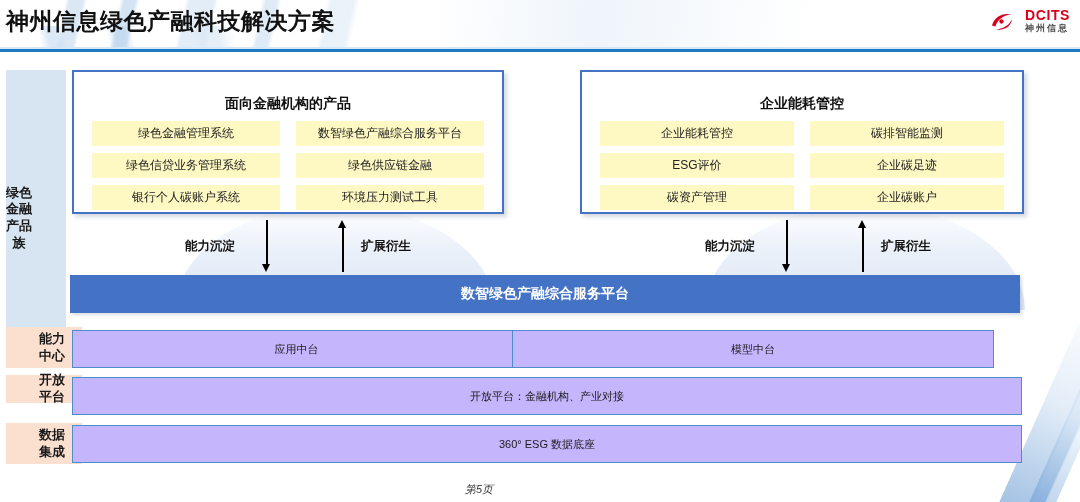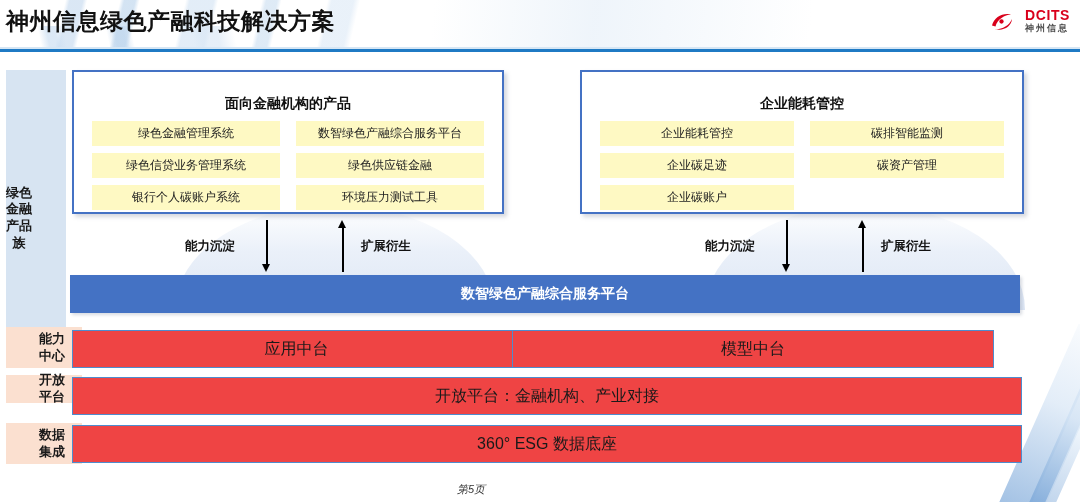--- a/index.html
+++ b/index.html
@@ -76,28 +76,28 @@
   .arr.down .stem{top:0;height:46px;}
   .arr.up .stem{top:6px;height:46px;}
 
   
   .platbar{position:absolute;left:70px;top:275px;width:950px;height:38px;background:#4472c4;
            display:flex;align-items:center;justify-content:center;
            box-shadow:2px 2px 3px rgba(120,130,150,.28);}
   .platbar span{color:#fff;font-size:14px;font-weight:bold;}
 
   
-  .lbox{position:absolute;border:1.5px solid #4f8ccd;background:#ef4444;
-        display:flex;align-items:center;justify-content:center;font-size:16px;color:#1a1a1a;}
+  .lbox{position:absolute;border:1.5px solid #4f8ccd;background:#c4b5fd;
+        display:flex;align-items:center;justify-content:center;font-size:11px;color:#1a1a1a;}
   .lbox.mid-l{left:72px;top:330px;width:447px;height:36px;}
   .lbox.mid-r{left:512px;top:330px;width:480px;height:36px;}
   .lbox.wide1{left:72px;top:377px;width:948px;height:36px;}
   .lbox.wide2{left:72px;top:425px;width:948px;height:36px;}
 
-  .pagenum{position:absolute;left:0;top:482px;width:942px;text-align:center;
+  .pagenum{position:absolute;left:8px;top:482px;width:942px;text-align:center;
            font-size:11px;font-style:italic;color:#333;}
 </style>
 </head>
 <body>
 
 <div class="slide">
 
   <div class="header">
     <div class="hdr-streaks"></div>
     <div class="hdr-streaks2"></div>
@@ -164,20 +164,21 @@
       <div class="chip">银行个人碳账户系统</div>
       <div class="chip">环境压力测试工具</div>
     </div>
   </div>
 
   <div class="panel right">
     <div class="panel-title">企业能耗管控</div>
     <div class="grid">
       <div class="chip">企业能耗管控</div>
       <div class="chip">碳排智能监测</div>
+      <div class="chip">ESG评价</div>
       <div class="chip">企业碳足迹</div>
       <div class="chip">碳资产管理</div>
       <div class="chip">企业碳账户</div>
     </div>
   </div>
 
   <div class="arrowset" style="left:185px;">
     <span class="lbl">能力沉淀</span>
     <span class="arr down" style="margin-left:24px;">
         <i class="stem"></i>

